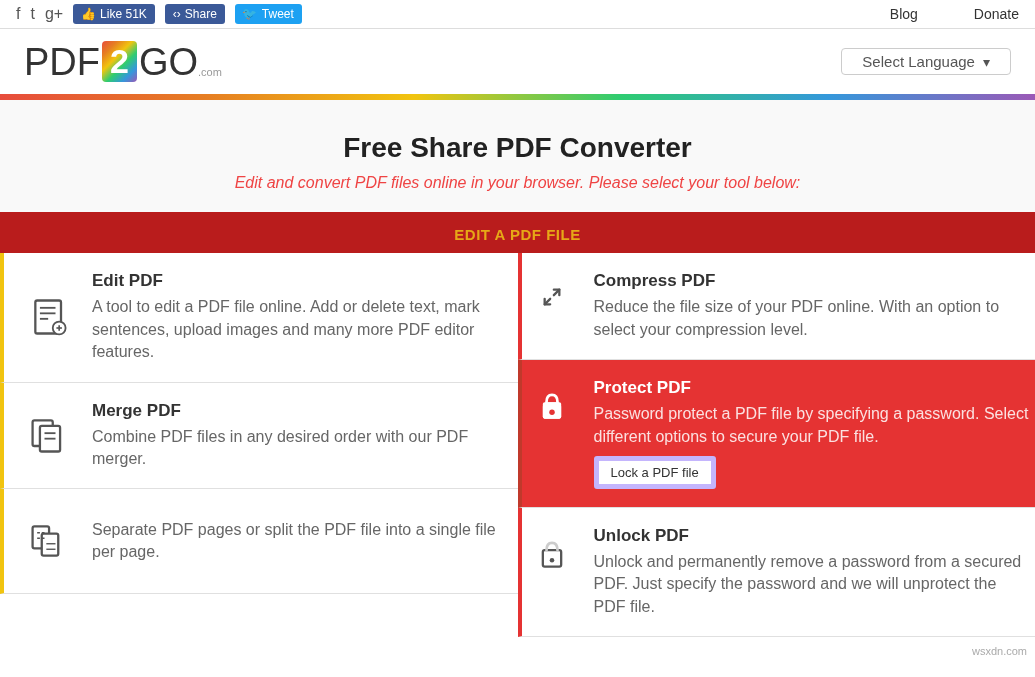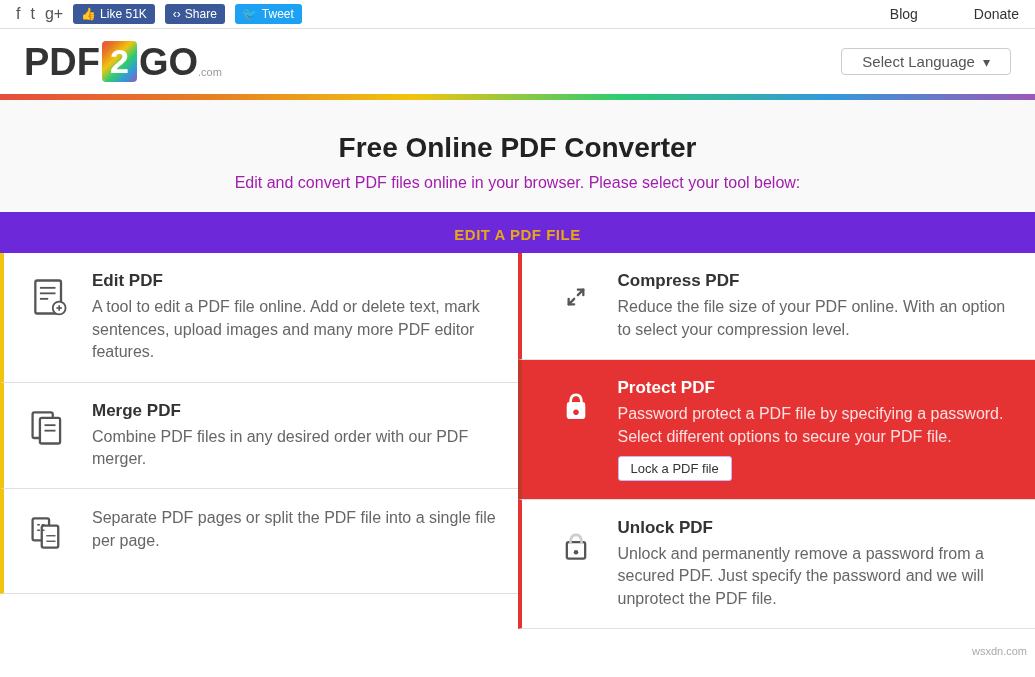--- a/index.html
+++ b/index.html
@@ -80,21 +80,21 @@
       justify-content: space-between;
       padding: 12px 24px;
       background: #fff;
     }
     .logo {
       display: flex;
       align-items: center;
     }
     .logo-text {
       font-size: 38px;
-      font-weight: bold;
+      font-weight: normal;
       color: #333;
       line-height: 1;
     }
     .logo-box {
       background: linear-gradient(135deg, #e74c3c, #e67e22, #f1c40f, #2ecc71, #3498db, #9b59b6);
       color: #fff;
       font-size: 34px;
       font-weight: bold;
       padding: 2px 8px;
       border-radius: 4px;
@@ -138,21 +138,22 @@
       background: #f9f9f9;
     }
     .hero h1 {
       font-size: 28px;
       font-weight: bold;
       color: #222;
       margin-bottom: 10px;
     }
     .hero p {
       font-size: 16px;
-      color: #a21caf;
+      color: #ef4444;
+      font-style: italic;
     }
 
     .tool-icon {
       flex-shrink: 0;
       width: 52px;
       height: 52px;
       margin-right: 16px;
       display: flex;
       align-items: center;
       justify-content: center;
@@ -172,21 +173,21 @@
     .tool-description {
       font-size: 16px;
       color: #666;
       line-height: 1.4;
     }
 
     .lock-btn {
       display: inline-block;
       background: #fff;
       color: #333;
-      border: 1px solid #c4b5fd;
+      border: 5px solid #c4b5fd;
       border-radius: 3px;
       padding: 4px 12px;
       font-size: 13px;
       margin-top: 8px;
       cursor: pointer;
     }
 
     .columns-wrapper {
       display: flex;
       width: 100%;
@@ -194,33 +195,33 @@
 
     .left-col {
       flex: 1;
     }
     .right-col {
       flex: 1;
     }
 
     .tool-row-left {
       display: flex;
-      align-items: flex-start;
+      align-items: center;
       padding: 18px 20px;
       background: #fff;
       border-bottom: 1px solid #e0e0e0;
       cursor: pointer;
       min-height: 105px;
       border-left: 4px solid #f1c40f;
     }
 
     .tool-row-right {
       display: flex;
       align-items: flex-start;
-      padding: 18px 28px;
+      padding: 18px 4px;
       background: #fff;
       border-bottom: 1px solid #e0e0e0;
       cursor: pointer;
       min-height: 105px;
       border-left: 4px solid #e53333;
     }
     .tool-row-right.highlighted {
       background: #e53333;
       border-left: 4px solid #c0392b;
     }
@@ -231,21 +232,21 @@
       display: flex;
     }
     .section-header-left {
       flex: 1;
       text-align: center;
       padding: 14px 0 10px;
       font-size: 15px;
       font-weight: bold;
       letter-spacing: 0.5px;
       color: #e6a817;
-      background: #6d28d9;
+      background: #b91c1c;
     }
     .section-header-right {
       flex: 1;
       text-align: center;
       padding: 14px 0 10px;
       font-size: 15px;
       font-weight: bold;
       letter-spacing: 0.5px;
       color: #e53333;
       background: #f9f9f9;
@@ -295,21 +296,21 @@
     <span class="logo-com">.com</span>
   </div>
   <button class="lang-select-btn">
     <span>Select Language</span>
   </button>
 </div>
 
 <div class="rainbow-bar"></div>
 
 <div class="hero">
-  <h1>Free Online PDF Converter</h1>
+  <h1>Free Share PDF Converter</h1>
   <p>Edit and convert PDF files online in your browser. Please select your tool below:</p>
 </div>
 
 <div class="section-header-row">
   <div class="section-header-left">EDIT A PDF FILE</div>
 </div>
 
 <div class="columns-wrapper">
 
   <div class="left-col">

